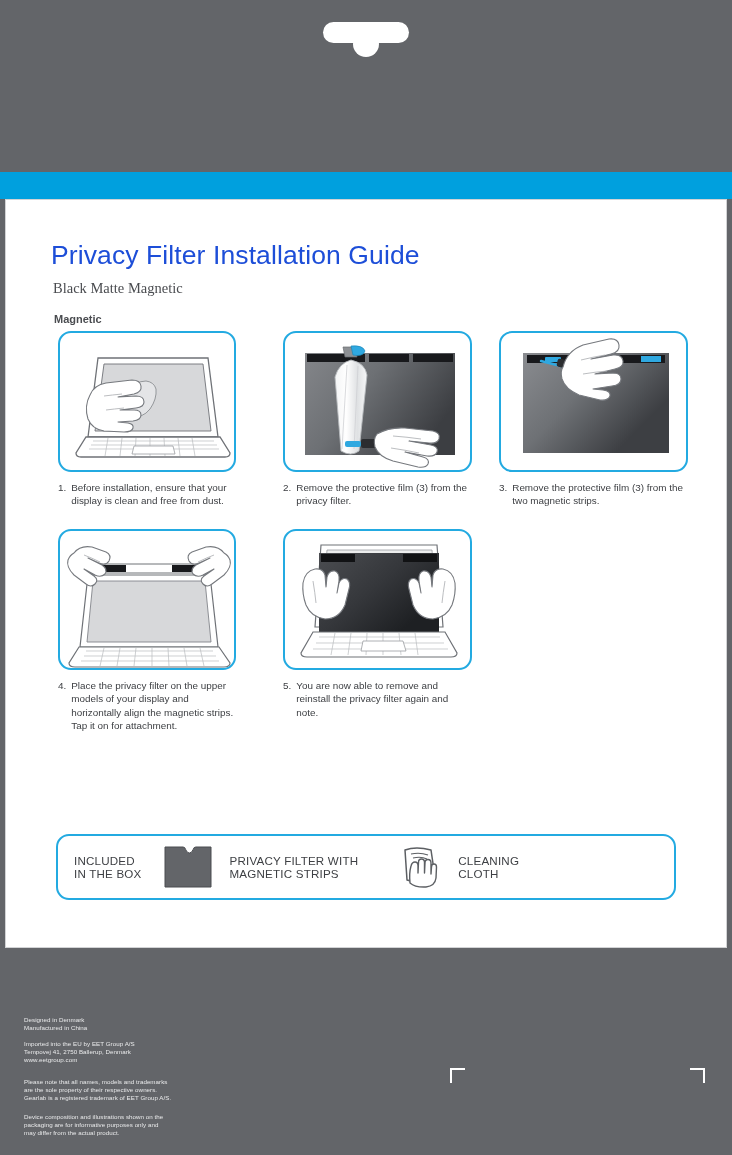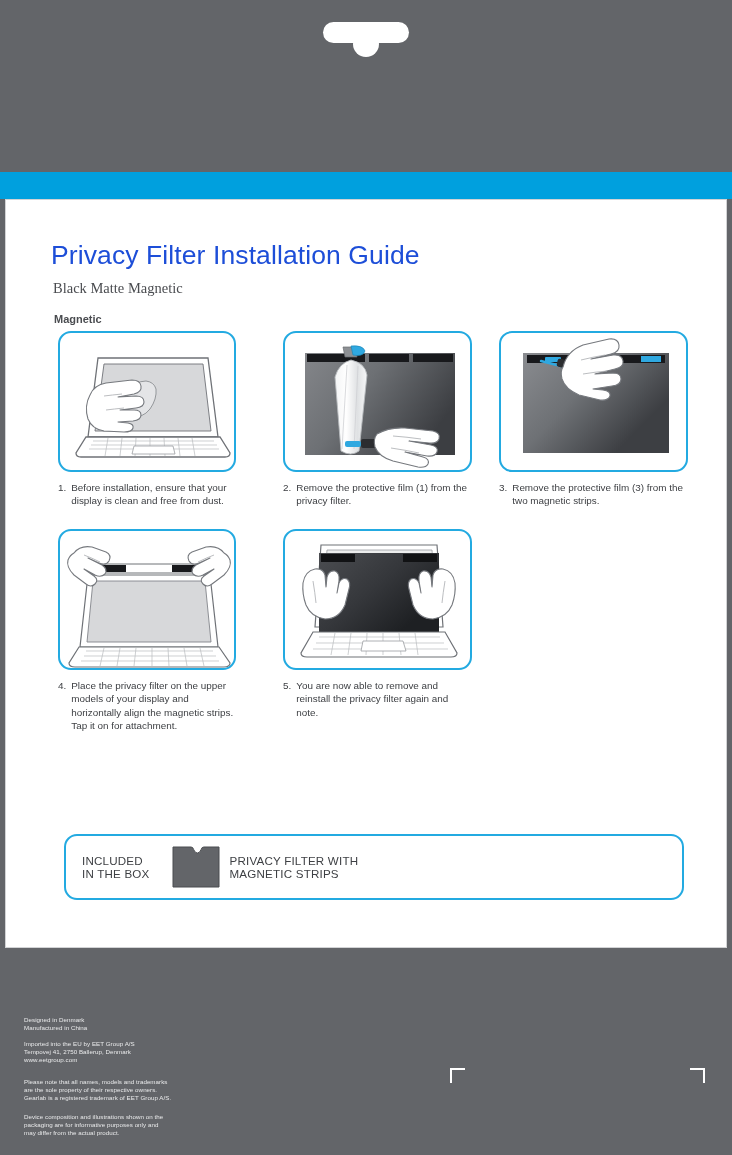--- a/index.html
+++ b/index.html
@@ -129,21 +129,21 @@
 
   
   #step-4 { left: 52px;  top: 329px; width: 178px; }
   #step-4 .step-frame { width: 178px; height: 141px; }
   #step-5 { left: 277px; top: 329px; width: 189px; }
   #step-5 .step-frame { width: 189px; height: 141px; }
 
   
   #box-panel {
     position: absolute;
-    left: 58px;
+    left: 50px;
     top: 634px;
     width: 620px;
     height: 66px;
     border: 2px solid #23AAE1;
     border-radius: 13px;
     box-sizing: border-box;
     display: flex;
     align-items: center;
   }
   #included-label {
@@ -151,21 +151,21 @@
     font-size: 11.6px;
     line-height: 13.5px;
     color: #3e4044;
     letter-spacing: 0.2px;
     white-space: pre-line;
     flex: 0 0 auto;
   }
   .box-item {
     display: flex;
     align-items: center;
-    gap: 10px;
+    gap: 18px;
     flex: 0 0 auto;
   }
   #box-item-filter { margin-left: 22px; }
   #box-item-cloth  { margin-left: 40px; }
   .box-item-label {
     font-size: 11.6px;
     line-height: 13.5px;
     color: #3e4044;
     letter-spacing: 0.2px;
     white-space: pre-line;
@@ -283,21 +283,21 @@
           <rect x="60" y="108" width="16" height="6" rx="2" fill="#2FA8E0"></rect>
           <rect x="76" y="106" width="18" height="9" rx="2" fill="#2b2d30"></rect>
 
           <path d="M92 101 Q104 94 120 95 L148 98 Q156 100 154 106 Q152 111 144 110 L124 108 L146 112 Q154 114 152 119 Q150 124 142 123 L120 119 L138 124 Q145 126 143 131 Q141 135 133 134 L108 128 Q94 124 90 114 Q88 106 92 101 Z" fill="#ffffff" stroke="#76797e" stroke-width="1.1" stroke-linejoin="round"></path>
           <path d="M108 103 Q122 104 136 106" stroke="#a9acb0" stroke-width="0.8" fill="none"></path>
           <path d="M106 115 Q120 117 134 120" stroke="#a9acb0" stroke-width="0.8" fill="none"></path>
         </svg>
       </div>
       <div class="step-caption">
         <span class="step-num">2.</span>
-        <span class="step-text">Remove the protective film (1) from the privacy filter.</span>
+        <span class="step-text">Remove the protective film (3) from the privacy filter.</span>
       </div>
     </div>
 
     <div class="step" id="step-3">
       <div class="step-frame">
         <svg viewBox="0 0 189 141" width="189" height="141">
           <defs>
             <linearGradient id="g3panel" x1="0" y1="0" x2="0.9" y2="0.6">
               <stop offset="0" stop-color="#8a8c90"></stop>
               <stop offset="0.5" stop-color="#6e7175"></stop>
@@ -413,20 +413,31 @@
 IN THE BOX</div>
 
       <div class="box-item" id="box-item-filter">
         <svg width="48" height="42" viewBox="0 0 48 42">
           <path d="M1 1 L19 1 Q21 1 21.6 3.4 Q22.8 7 25.4 7 Q28 7 29.2 3.4 Q29.8 1 31.8 1 L47 1 L47 41 L1 41 Z" fill="#636569" stroke="#4b4d51" stroke-width="1"></path>
         </svg>
         <div class="box-item-label">PRIVACY FILTER WITH
 MAGNETIC STRIPS</div>
       </div>
 
+      <div class="box-item" id="box-item-cloth">
+        <svg width="42" height="44" viewBox="0 0 42 44">
+          <path d="M7 5 Q18 1 33 5 L37 32 Q26 41 9 35 Z" fill="#ffffff" stroke="#5c5f63" stroke-width="1.5" stroke-linejoin="round"></path>
+          <path d="M13 9 Q22 7 30 10" stroke="#5c5f63" stroke-width="1.1" fill="none"></path>
+          <path d="M15 13 Q23 11 29 14" stroke="#5c5f63" stroke-width="1.1" fill="none"></path>
+
+          <path d="M12 38 Q11 28 13 21 Q14 17 17 17 Q20 17 20 21 L20 28 L20.5 17.5 Q20.5 14 23.5 14 Q26.5 14 26.5 17.5 L26.5 28 L27 18 Q27 14.5 30 14.5 Q33 14.5 33 18 L33 29 L33.5 22 Q33.5 19 36 19 Q38.5 19 38.5 22 L38 33 Q37 41 28 42 Q17 42.5 12 38 Z" fill="#ffffff" stroke="#5c5f63" stroke-width="1.4" stroke-linejoin="round"></path>
+        </svg>
+        <div class="box-item-label">CLEANING
+CLOTH</div>
+      </div>
     </div>
 
   </div>
 
   <div class="fineprint" id="fp-origin">Designed in Denmark
 Manufactured in China</div>
   <div class="fineprint" id="fp-importer">Imported into the EU by EET Group A/S
 Tempovej 41, 2750 Ballerup, Denmark
 www.eetgroup.com</div>
   <div class="fineprint" id="fp-trademark">Please note that all names, models and trademarks

